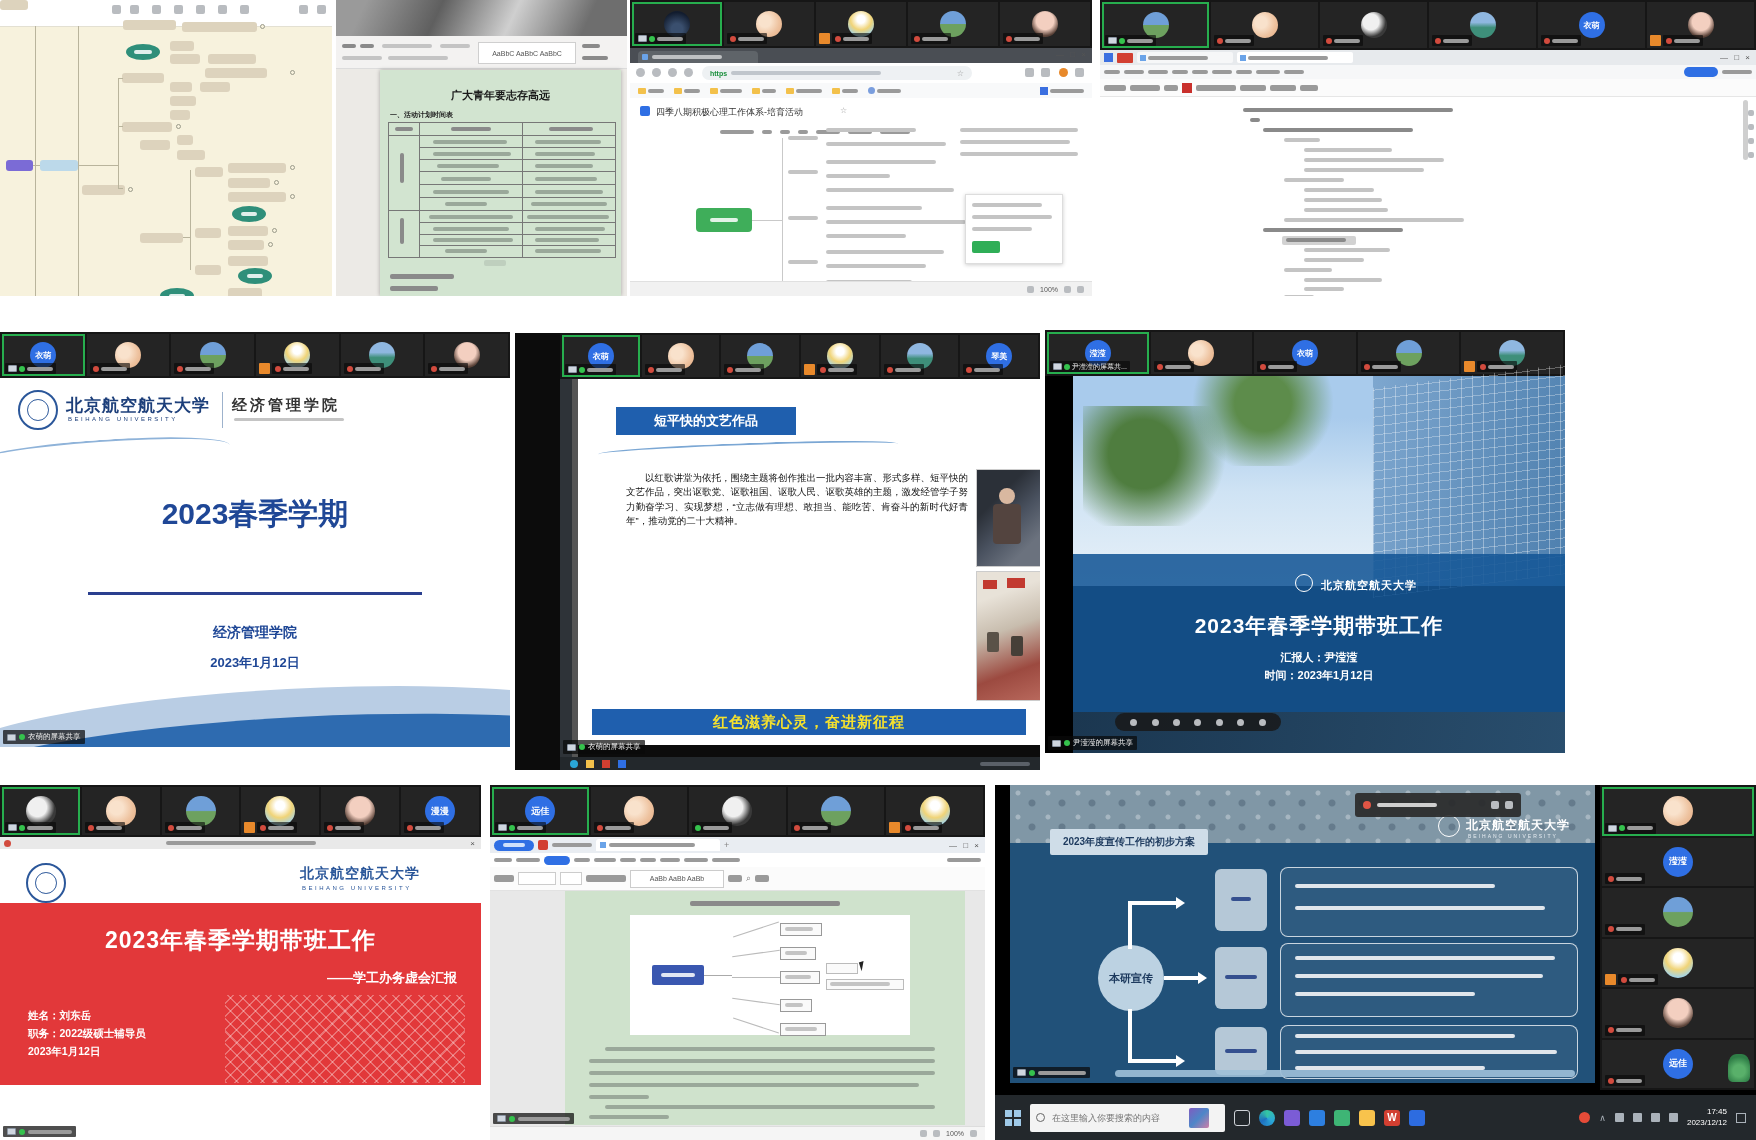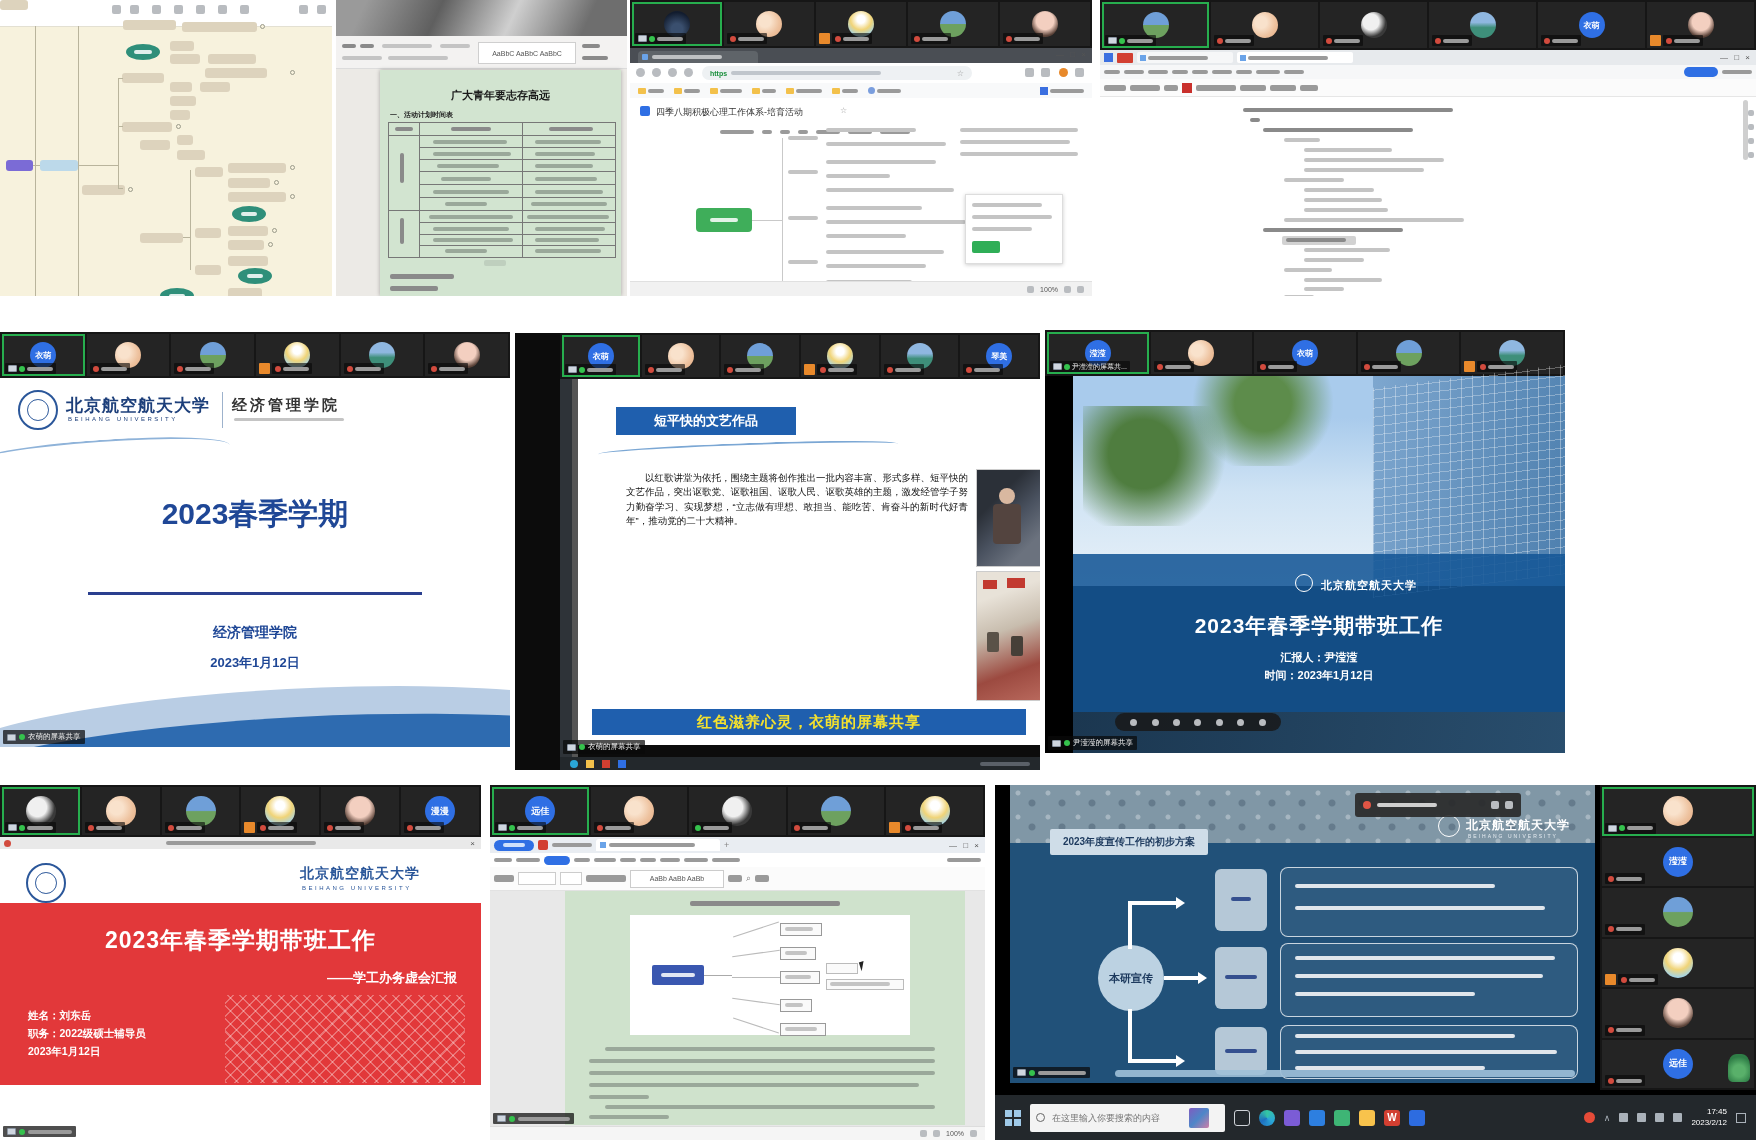--- a/index.html
+++ b/index.html
@@ -596,21 +596,21 @@
       <span class="abs" style="left:22px;top:18px;width:16px;height:16px;border-radius:50%;background:#d9b8a0"></span>
       <span class="abs" style="left:16px;top:34px;width:28px;height:40px;background:#53443f;border-radius:4px"></span>
     </div>
     <div class="p6ph" style="top:192px;height:128px;background:linear-gradient(160deg,#e8e2d8 20%,#c8bdae 45%,#9c4a40 75%,#b8685c)">
       <span class="abs" style="left:6px;top:8px;width:14px;height:9px;background:#c23a30"></span>
       <span class="abs" style="left:30px;top:6px;width:18px;height:10px;background:#c23a30"></span>
       <span class="abs" style="left:10px;top:60px;width:12px;height:20px;background:#5a5248;border-radius:2px"></span>
       <span class="abs" style="left:34px;top:64px;width:12px;height:20px;background:#463f38;border-radius:2px"></span>
     </div>
     <div class="abs" style="left:14px;top:330px;right:14px;height:26px;background:#1f5fae;display:flex;align-items:center;justify-content:center">
-      <span style="color:#f5e12d;font-size:15px;font-weight:bold;letter-spacing:1px">红色滋养心灵，衣萌的屏幕共享</span>
+      <span style="color:#f5e12d;font-size:15px;font-weight:bold;letter-spacing:1px">红色滋养心灵，奋进新征程</span>
     </div>
   </div>
   <div class="sharechip" style="left:48px;bottom:16px">
         <span class="shr"></span>
         <span class="mic on"></span>
         <span>衣萌的屏幕共享</span>
       </div>
   <div class="abs" style="left:45px;right:0;bottom:0;height:13px;background:#23282c;display:flex;align-items:center;gap:8px;padding:0 10px">
     <span style="width:8px;height:8px;background:#2aa7d8;border-radius:50%"></span>
     <span style="width:8px;height:8px;background:#f3c14b"></span>
@@ -1019,19 +1019,19 @@
     <span class="tb-ic ticon" style="background:#d23f31;color:#fff;font-size:10px;font-weight:bold;display:flex;align-items:center;justify-content:center">W</span>
     <span class="tb-ic ticon" style="background:#2d6ce0;border-radius:3px"></span>
     <span class="btn" style="margin-left:auto;width:11px;height:11px;border-radius:50%;background:#e64b38;flex:none"></span>
     <span style="color:#aab2ba;font-size:9px">∧</span>
     <span class="tray-g"></span>
     <span class="tray-g"></span>
     <span class="tray-g"></span>
     <span class="tray-g"></span>
     <div style="text-align:right;color:#fff;font-size:8px;line-height:1.3;flex:none">
       <div>17:45</div>
-      <div>2023/2/12</div>
+      <div>2023/12/12</div>
     </div>
     <span style="width:10px;height:10px;border:1px solid #aab2ba;box-sizing:border-box;flex:none"></span>
   </div>
 </div>
 
 </div>
 
 </body></html>

